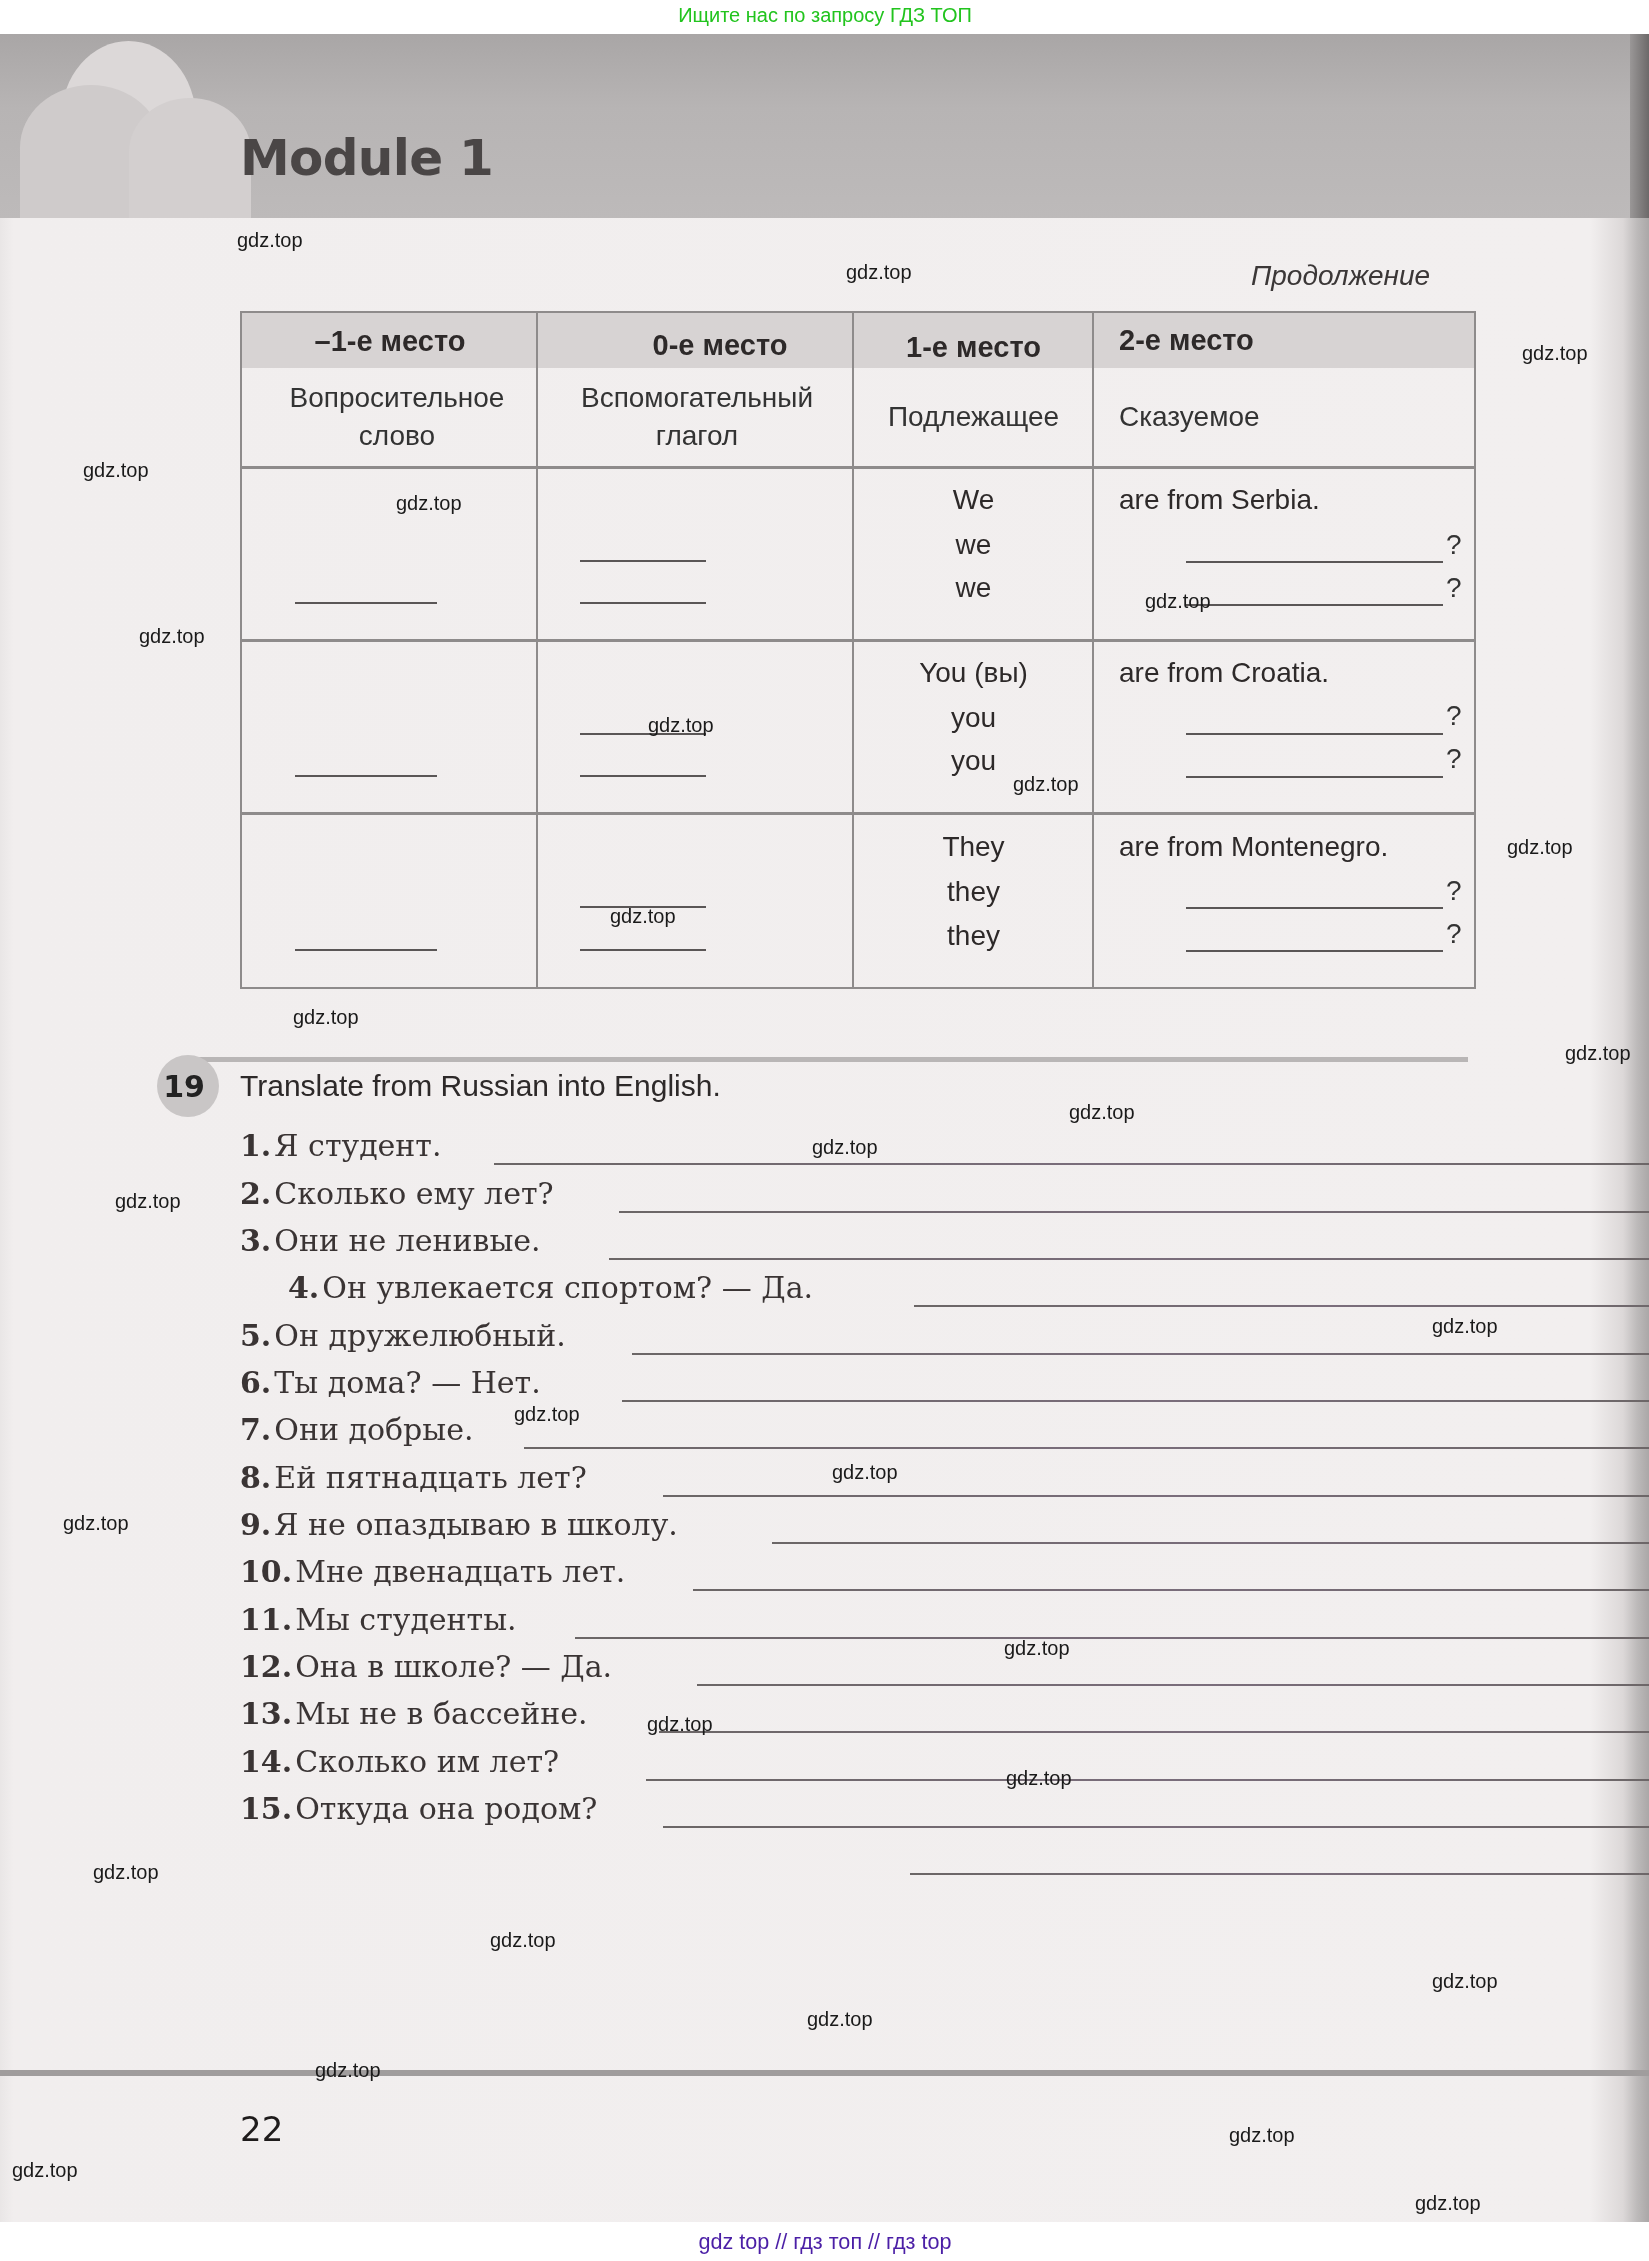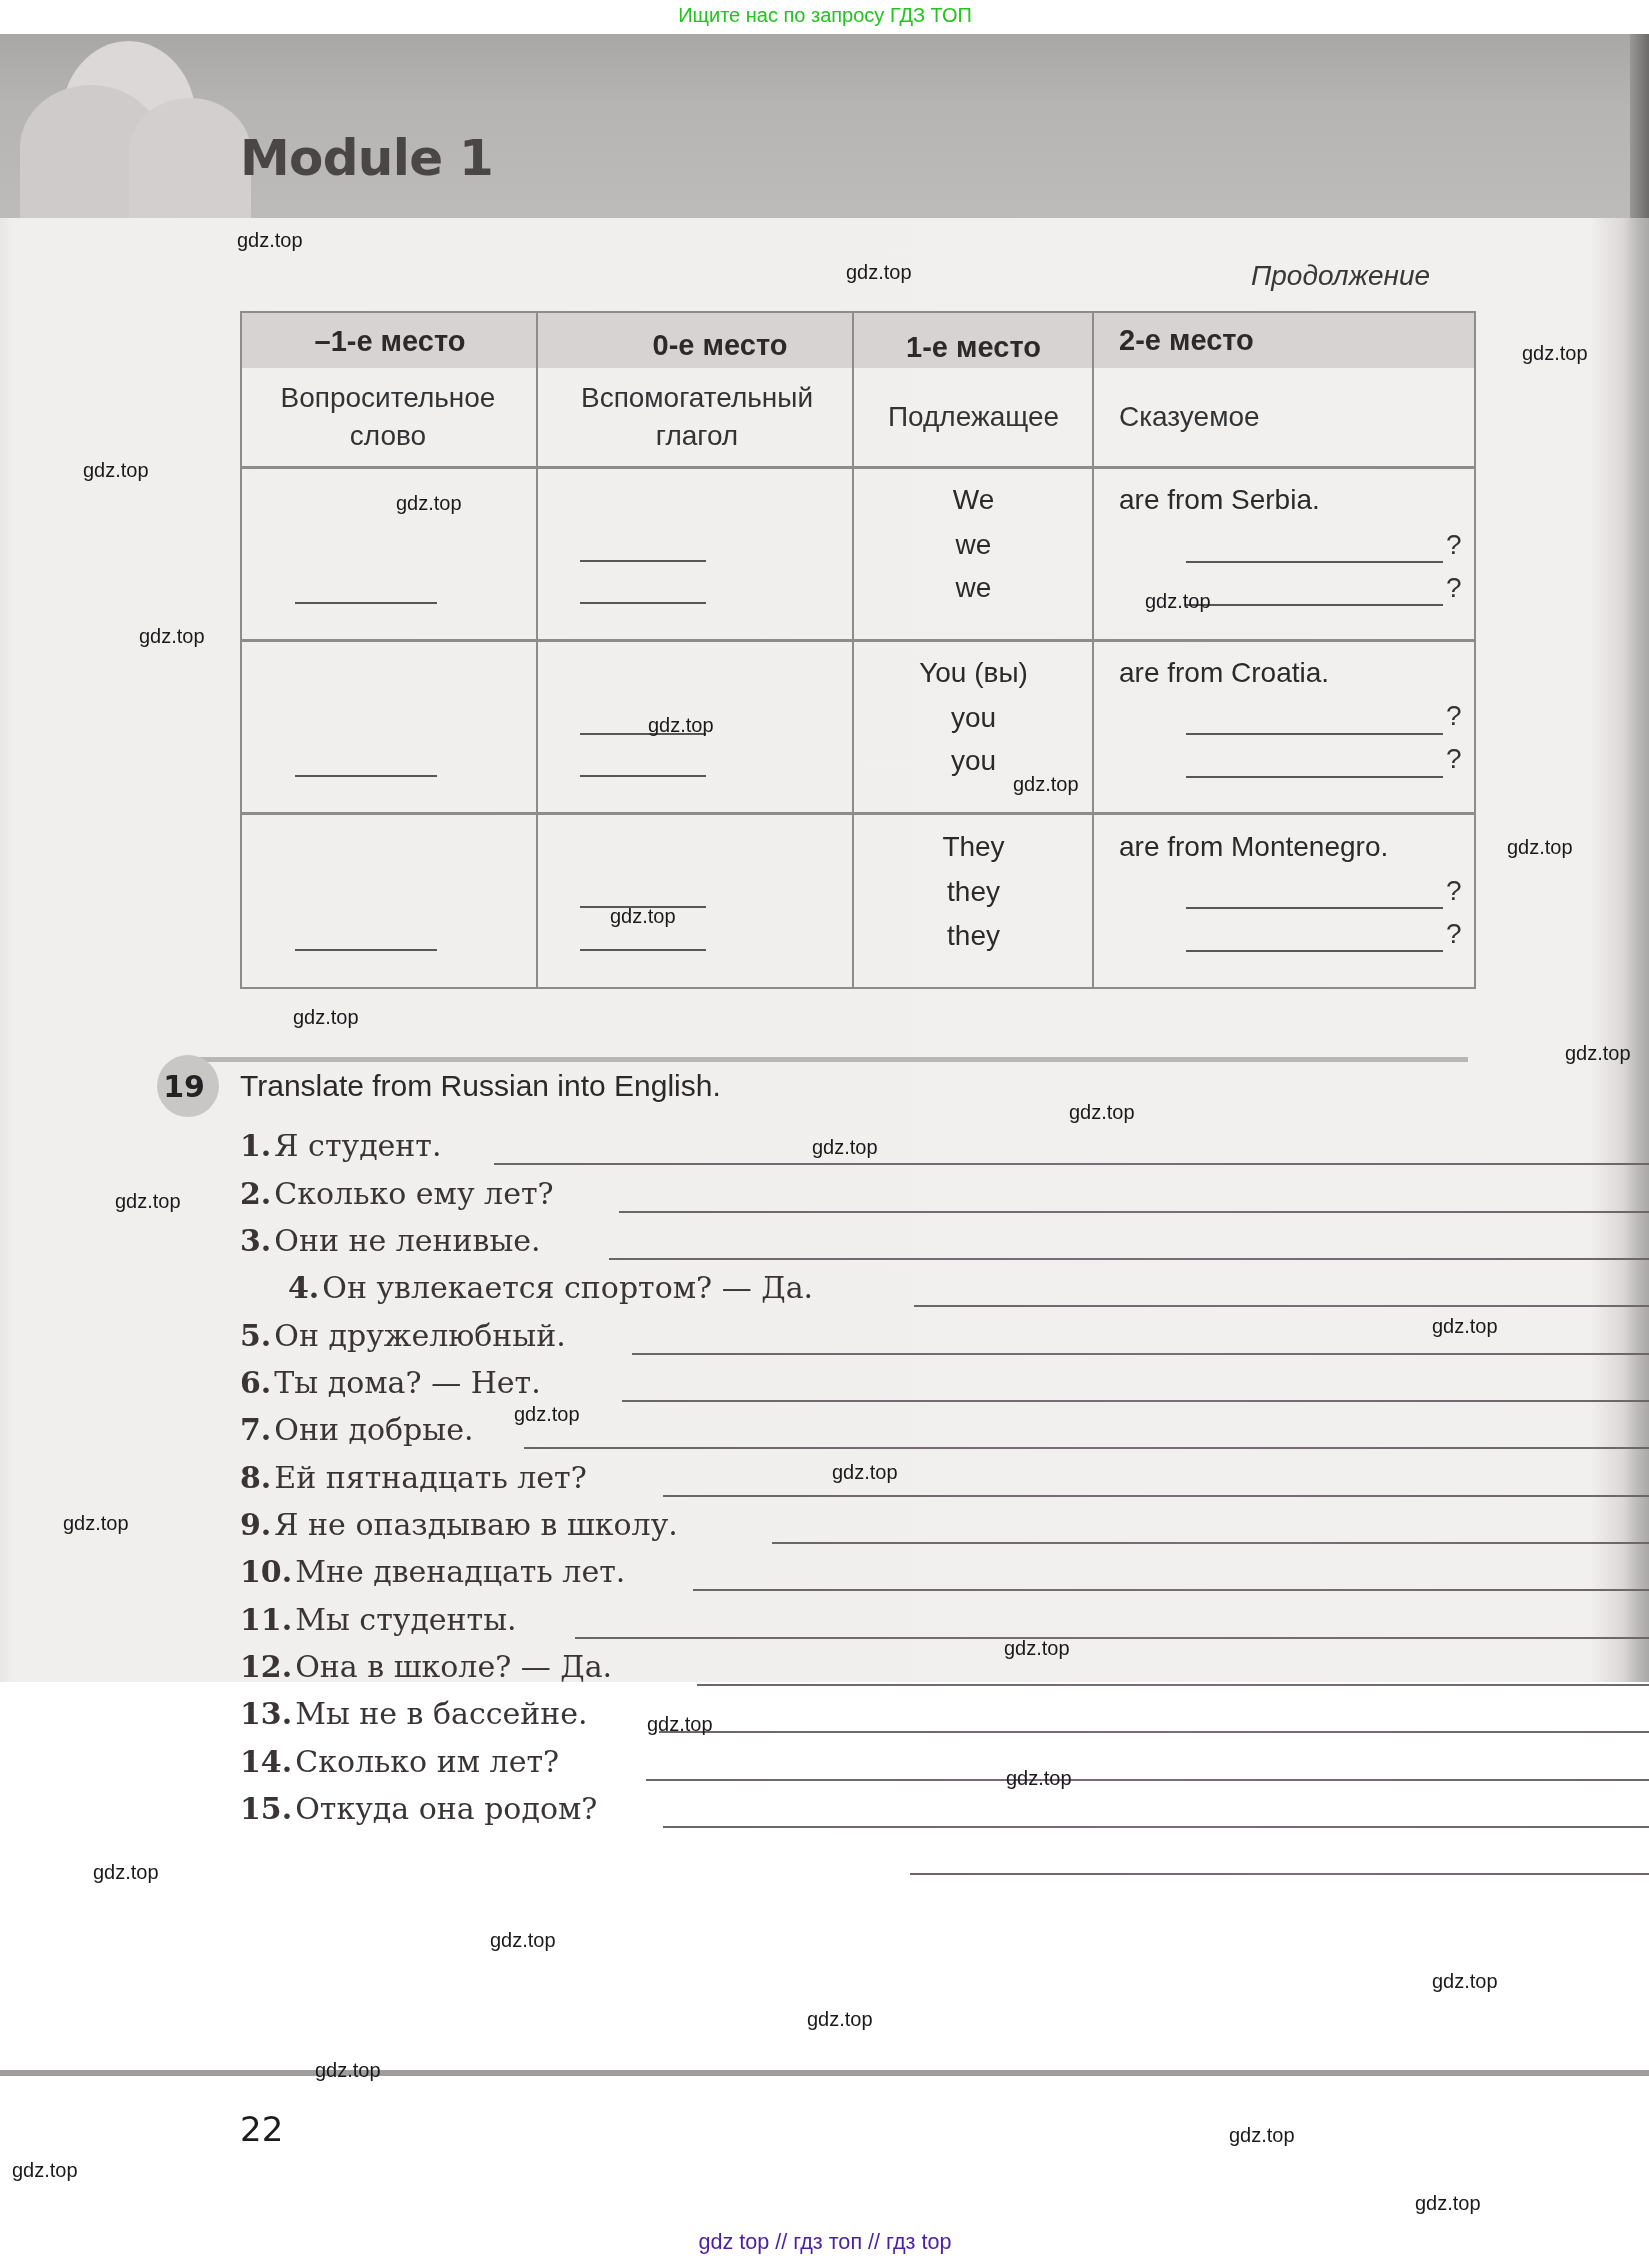--- a/index.html
+++ b/index.html
@@ -2,21 +2,21 @@
 <html style="font-size:10.8px"><head>
 <meta charset="utf-8">
 <style>
   * { box-sizing: border-box; margin: 0; padding: 0; }
   html, body { width: 1650px; height: 2261px; background: #ffffff; overflow: hidden; }
   body { position: relative; font-family: "Liberation Sans", sans-serif; color: #2a2626; }
 
   .top-banner { position: absolute; left: 0; top: 0; width: 1650px; height: 32px; background: #fff;
     text-align: center; font-family: "Liberation Sans", sans-serif; font-size: 20px; line-height: 31px; color: #22c41e; }
 
-  .page { position: absolute; left: 0; top: 34px; width: 1650px; height: 1648px;
+  .page { position: absolute; left: 0; top: 34px; width: 1650px; height: 2188px;
     background: linear-gradient(90deg, #e9e6e6 0px, #f1eeee 13.5px, #f2efef 1590px, #dcd8d8 1623px, #bdbaba 1637px, #a9a6a6 1650px); }
 
   .header-band { position: absolute; left: 0; top: 0; width: 1650px; height: 184px;
     background: linear-gradient(180deg, #a9a6a6 0%, #b7b4b4 40%, #bdbaba 100%); overflow: hidden; }
   .petal { position: absolute; background: #d8d4d4; border-radius: 50% 50% 0 0 / 40% 40% 0 0; }
   .petal.p1 { left: 20px; top: 51px; width: 142px; height: 156px; background: #cfcbcb; }
   .petal.p2 { left: 61px; top: 6.8px; width: 135px; height: 196px; background: #dcd8d8; }
   .petal.p3 { left: 129px; top: 64px; width: 122px; height: 135px; background: #d3cfcf; }
   .band-shade { position: absolute; right: 0; top: 0; width: 20px; height: 184px; background: linear-gradient(90deg, #9a9797, #6a6767); }
 
@@ -86,21 +86,21 @@
 
   <div class="hrule" style="top:153px;"></div>
   <div class="hrule" style="top:326px;"></div>
   <div class="hrule" style="top:499px;"></div>
 
   <div class="cell th" style="left:0;top:0;width:296px;height:56px;">–1-е место</div>
   <div class="cell th" style="left:296px;top:0;width:316px;height:64px;margin-left:24px;">0-е место</div>
   <div class="cell th" style="left:611px;top:0;width:241px;height:68px;">1-е место</div>
   <div class="cell th" style="left:853px;top:0;width:379px;height:55px;justify-content:flex-start;padding-left:24px;">2-е место</div>
 
-  <div class="cell sub" style="left:4px;top:55px;width:284px;height:97px;">Вопросительное слово</div>
+  <div class="cell sub" style="left:13px;top:55px;width:284px;height:97px;">Вопросительное слово</div>
   <div class="cell sub" style="left:301px;top:55px;width:308px;height:97px;">Вспомогательный глагол</div>
   <div class="cell sub" style="left:611px;top:55px;width:241px;height:97px;">Подлежащее</div>
   <div class="cell sub" style="left:853px;top:55px;width:379px;height:97px;justify-content:flex-start;padding-left:24px;">Сказуемое</div>
 
   <div style="position:absolute;left:0;top:156px;width:1232px;height:170px;">
     <div class="blank" style="left:53px;top:133px;width:142px;"></div>
     <div class="blank" style="left:338px;top:91px;width:126px;"></div>
     <div class="blank" style="left:338px;top:133px;width:126px;"></div>
     <div class="subj" style="left:611px;width:241px;top:15px;">We</div>
     <div class="subj" style="left:611px;width:241px;top:60px;">we</div>

